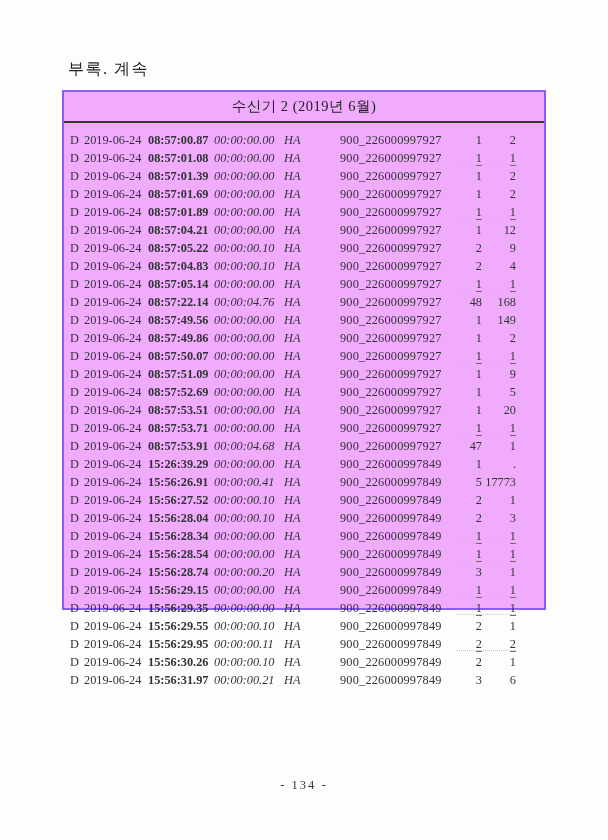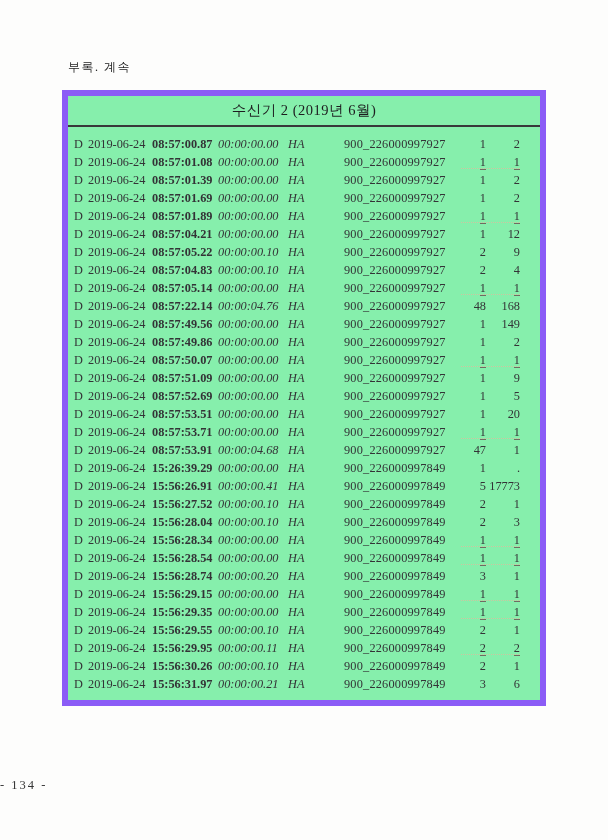--- a/index.html
+++ b/index.html
@@ -6,27 +6,27 @@
   html,body { width:608px; height:840px; }
   body {
     position:relative;
     background:#fdfdfc;
     font-family:"Liberation Serif","DejaVu Serif",serif;
     color:#2b2b2e;
     overflow:hidden;
   }
   .appendix-label{
     position:absolute; left:68px; top:59px;
-    font-size:12px; letter-spacing:1.5px; color:#222;
+    font-size:16px; letter-spacing:1.5px; color:#222;
   }
   .log-table{
     position:absolute; left:62px; top:90px;
-    width:484px; height:616px;
-    border:6px solid #8b5cf6;
-    background:#86efac;
+    width:484px; height:520px;
+    border:2px solid #8b5cf6;
+    background:#f0abfc;
   }
   .table-title{
     height:31px;
     border-bottom:2px solid #38383a;
     display:flex; align-items:center; justify-content:center;
     font-size:14.5px; letter-spacing:0.5px; color:#1d1d1f;
   }
   .table-body{ padding:8px 0 0 6px; }
   .row{
     height:18px; line-height:18px;
@@ -47,21 +47,21 @@
   
   .row.ul .nums::after{
     content:""; position:absolute; left:7px; right:0; bottom:2px;
     border-bottom:1px dotted #cfc49f;
   }
   .row.ul .val{
     border-bottom:1px solid #6f6b62;
   }
   .page-number{
     position:absolute; left:0; top:778px; width:100%;
-    font-size:12.5px; letter-spacing:2px; color:#333;
+    text-align:center; font-size:12.5px; letter-spacing:2px; color:#333;
   }
 </style>
 </head>
 <body>
 
 <div class="page">
 
   <div class="appendix-label">부록. 계속</div>
 
   <div class="log-table">

